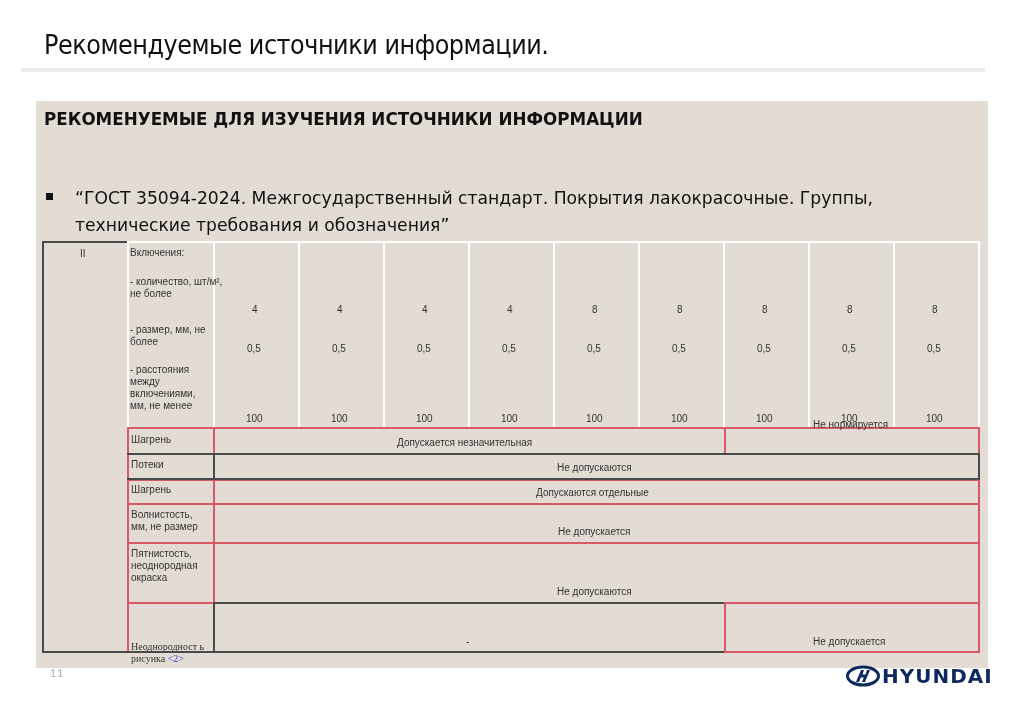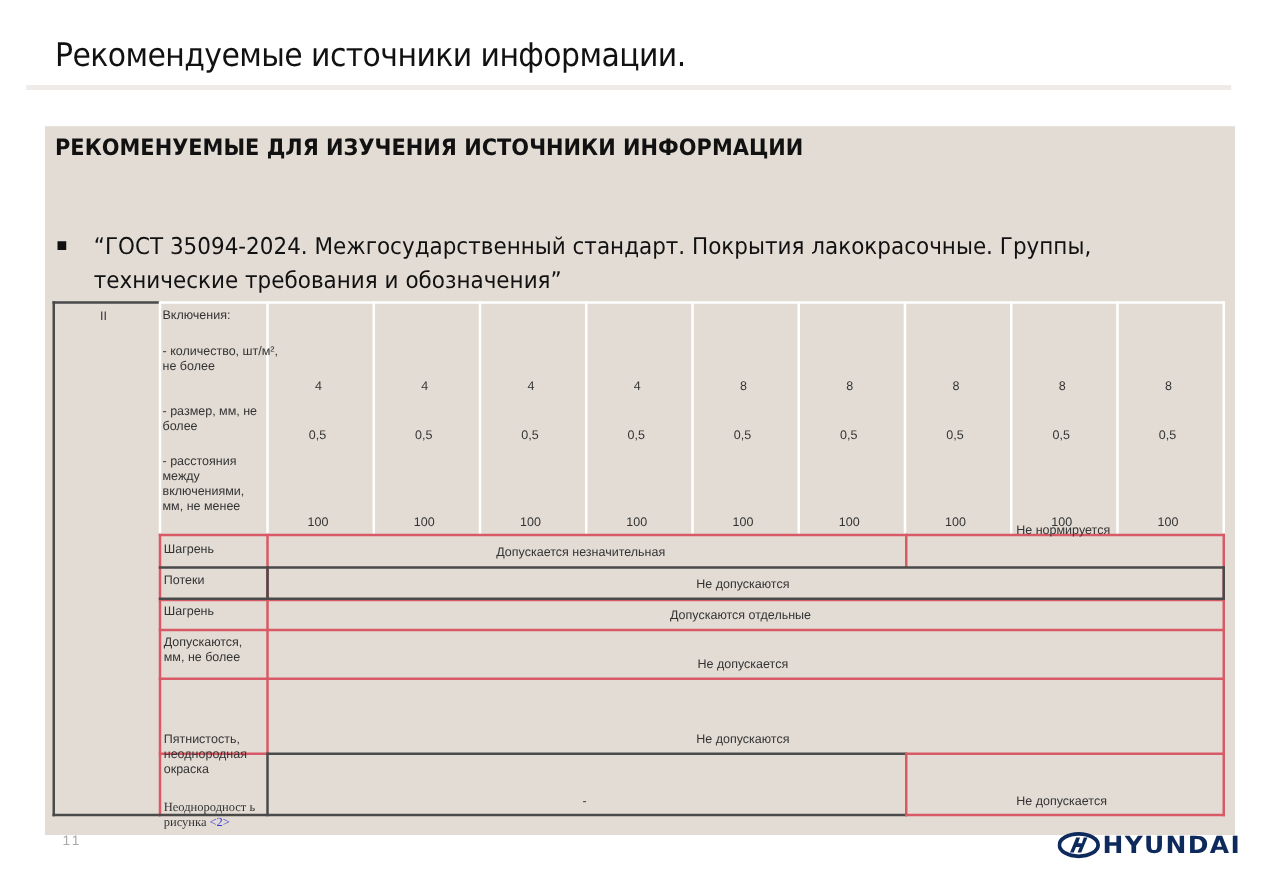--- a/index.html
+++ b/index.html
@@ -154,24 +154,24 @@
     <div class="txt" style="left:131px; top:434px;">Шагрень</div>
     <div class="txt" style="left:397px; top:437px;">Допускается незначительная</div>
     <div class="txt" style="left:813px; top:419px;">Не нормируется</div>
 
     <div class="txt" style="left:131px; top:459px;">Потеки</div>
     <div class="txt" style="left:557px; top:462px;">Не допускаются</div>
 
     <div class="txt" style="left:131px; top:484px;">Шагрень</div>
     <div class="txt" style="left:536px; top:487px;">Допускаются отдельные</div>
 
-    <div class="txt" style="left:131px; top:509px; white-space:normal; width:80px;">Допускаются, мм, не более</div>
+    <div class="txt" style="left:131px; top:509px; white-space:normal; width:80px;">Волнистость, мм, не размер</div>
     <div class="txt" style="left:558px; top:526px;">Не допускается</div>
 
-    <div class="txt" style="left:131px; top:548px; white-space:normal; width:78px;margin-top:38px;">Пятнистость, неоднородная окраска</div>
+    <div class="txt" style="left:131px; top:548px; white-space:normal; width:78px;">Пятнистость, неоднородная окраска</div>
     <div class="txt" style="left:557px; top:586px;">Не допускаются</div>
 
     <div class="txt" style="left:131px; top:641px; white-space:normal; width:82px;font-family:Liberation Serif, serif;">
       <span>Неоднородност ь рисунка</span>
       <span class="blue">&lt;2&gt;</span>
     </div>
     <div class="txt" style="left:466px; top:636px;">-</div>
     <div class="txt" style="left:813px; top:636px;">Не допускается</div>
   </div>
 

